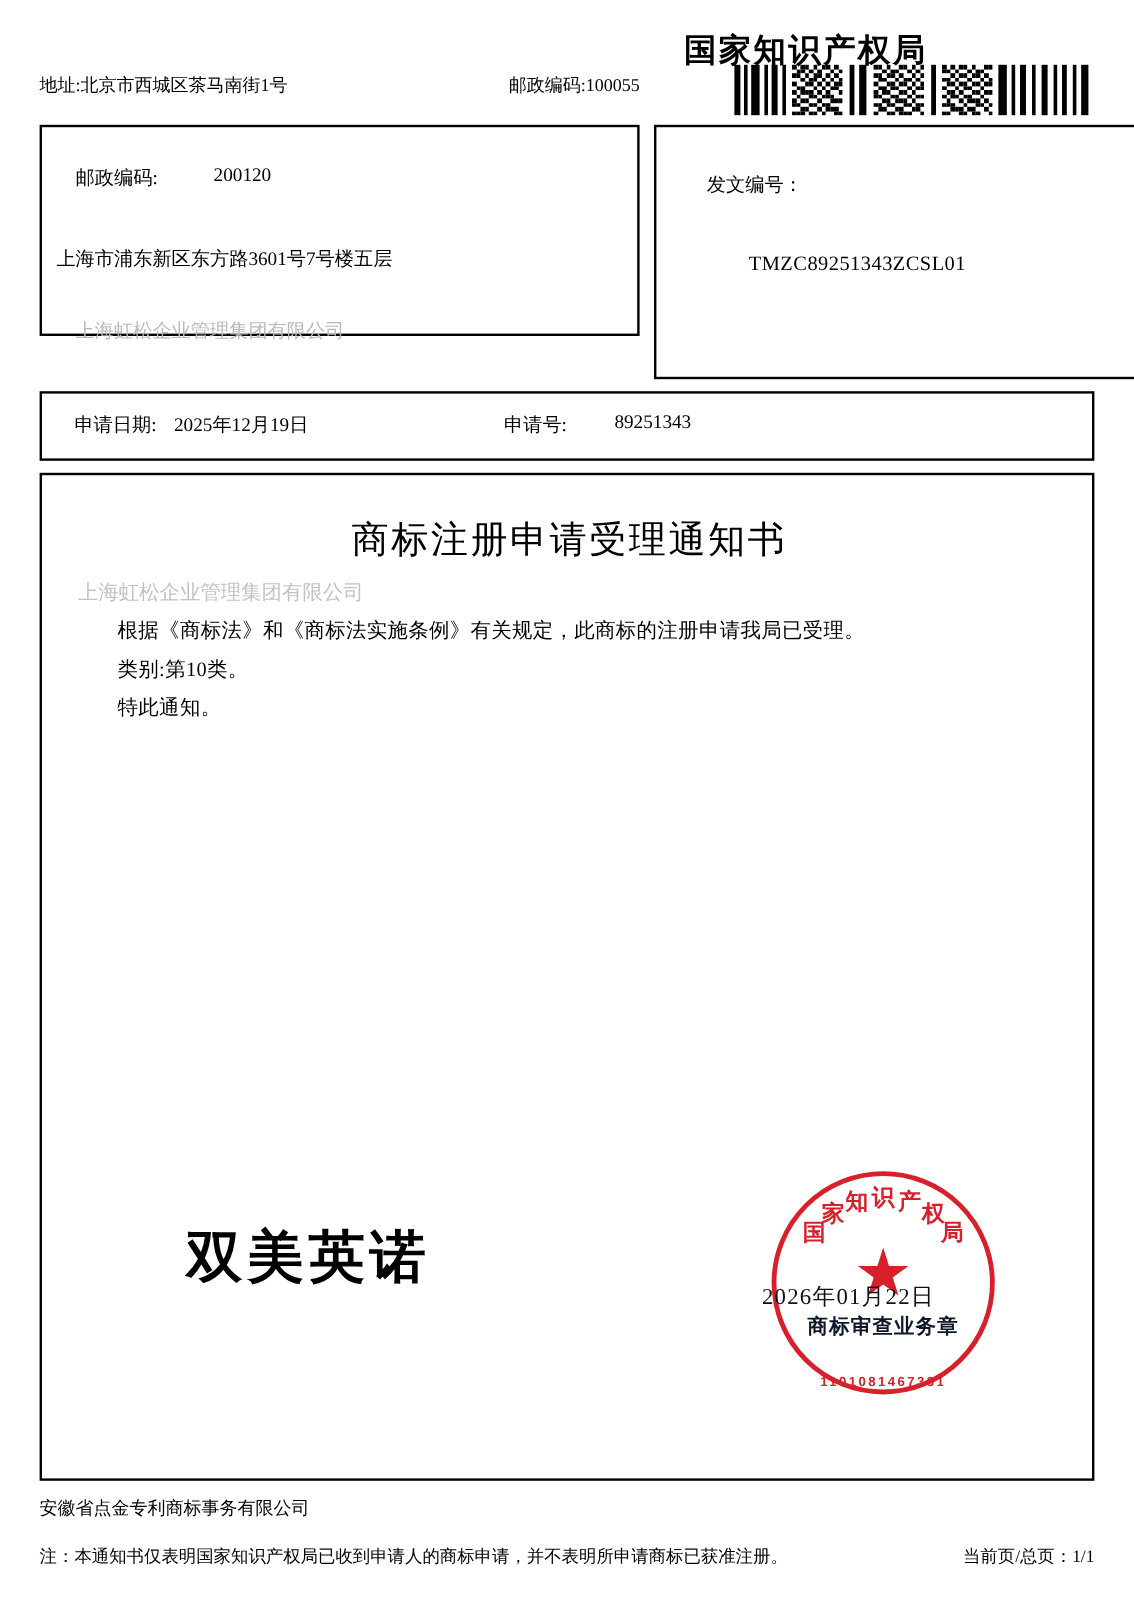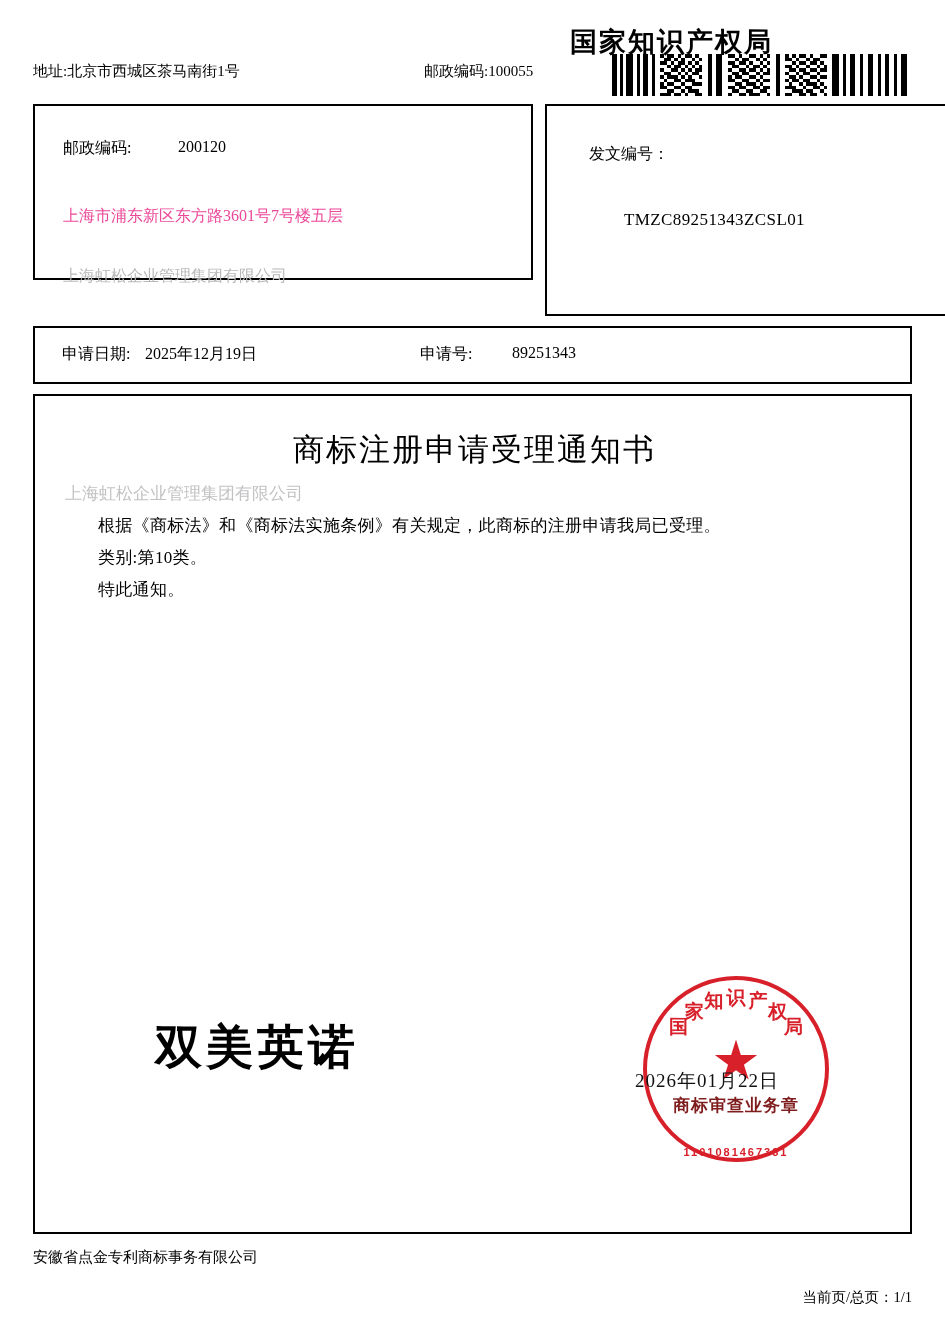--- a/index.html
+++ b/index.html
@@ -75,21 +75,21 @@
     box-sizing: border-box;
     background: #fff;
   }
   .box-addressee { left: 33px;  top: 104px; width: 500px; height: 176px; }
   .box-docnum    { left: 545px; top: 104px; width: 439px; height: 212px; }
   .box-dates     { left: 33px;  top: 326px; width: 879px; height: 58px; }
   .box-main      { left: 33px;  top: 394px; width: 879px; height: 840px; }
 
   .f-zip-label  { position:absolute; left: 28px; top: 32px; font-size: 16px; }
   .f-zip-value  { position:absolute; left: 143px; top: 32px; font-size: 16px; }
-  .f-addr       { position:absolute; left: 28px; top: 100px; font-size: 16px; color:#ec4899; }
+  .f-addr       { position:absolute; left: 12px; top: 100px; font-size: 16px; color:#000000; }
   .f-company    { position:absolute; left: 28px; top: 160px; font-size: 16px; color:#b9b9bb; }
 
   .f-docnum-label { position:absolute; left: 42px; top: 38px; font-size: 16px; }
   .f-docnum-value { position:absolute; left: 77px; top: 104px; font-size: 17px; font-family: "Liberation Serif","DejaVu Serif",serif; letter-spacing: 0.4px;}
 
   .f-appdate-label { position:absolute; left: 27px; top: 16px; font-size: 16px; }
   .f-appdate-value { position:absolute; left: 110px; top: 16px; font-size: 16px; }
   .f-appno-label   { position:absolute; left: 385px; top: 16px; font-size: 16px; }
   .f-appno-value   { position:absolute; left: 477px; top: 16px; font-size: 16px; }
 
@@ -172,21 +172,21 @@
     width: 20px;
     text-align: center;
     display: block;
   }
   .seal-bottom {
     position: absolute;
     left: 0;
     top: 118px;
     width: 186px;
     text-align: center;
-    color: #7f1d1d;
+    color: #0f172a;
     font-size: 17px;
     font-weight: bold;
     font-family: "Liberation Sans", "DejaVu Sans", sans-serif;
     letter-spacing: 1px;
   }
   .seal-code {
     position: absolute;
     left: 0;
     top: 146px;
     width: 186px;
@@ -747,15 +747,16 @@
       <div class="seal-arc-char" style="transform:rotate(54deg)">
           <span style="transform:rotate(-54deg)">局</span>
         </div>
       <div class="seal-bottom">商标审查业务章</div>
       <div class="seal-code">1101081467331</div>
     </div>
     <div class="seal-date">2026年01月22日</div>
   </div>
 
   <div class="agency">安徽省点金专利商标事务有限公司</div>
+  <div class="note">注：本通知书仅表明国家知识产权局已收到申请人的商标申请，并不表明所申请商标已获准注册。</div>
   <div class="pageno">当前页/总页：1/1</div>
 
 </div>
 
 </body></html>

